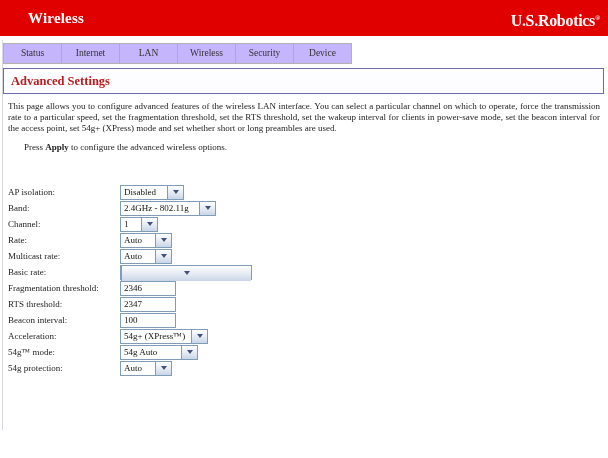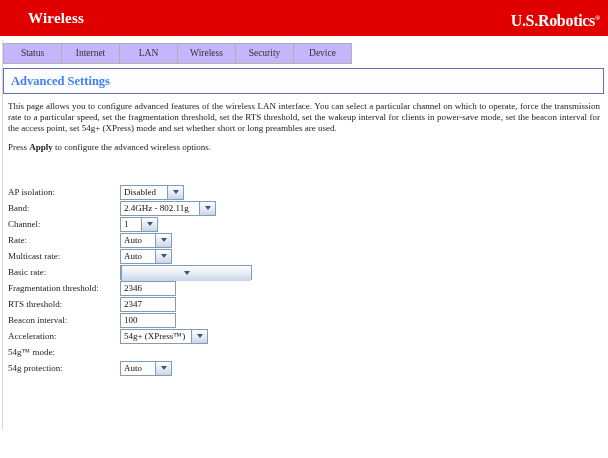--- a/index.html
+++ b/index.html
@@ -17,25 +17,25 @@
   
   .tabbar{position:absolute;left:3px;top:43px;height:19px;display:flex;
     background:#c4b5fd;border:1px solid #b2b2b2;}
   .tab{width:57px;text-align:center;line-height:19px;font-size:9.5px;color:#333;
     border-right:1px solid #aeaeae;cursor:default;}
   .tab:last-child{border-right:none;}
   
   .headingbox{position:absolute;left:3px;top:68px;width:601px;height:26px;
     box-sizing:border-box;border:1px solid #6b6bad;background:#fdfdff;}
   .headingbox .htext{display:block;line-height:24px;padding-left:7px;
-    font-size:12.5px;font-weight:bold;color:#3b82f6;}
+    font-size:12.5px;font-weight:bold;color:#b91c1c;}
   
   .desc{position:absolute;left:8px;top:101px;width:592px;font-size:9px;
     line-height:11px;color:#222;text-align:justify;}
-  .pressline{position:absolute;left:8px;top:142px;font-size:9px;color:#222;}
+  .pressline{position:absolute;left:24px;top:142px;font-size:9px;color:#222;}
   .pressline .b{font-weight:bold;}
   
   .form{position:absolute;left:8px;top:164px;margin-top:20px;}
   .row{display:flex;align-items:center;height:16px;}
   .flabel{flex:0 0 112px;width:112px;font-size:9px;color:#222;white-space:nowrap;}
   .select{display:flex;height:15px;box-sizing:border-box;border:1px solid #7f9db9;
     background:#fff;cursor:default;}
   .select .val{flex:1;font-size:9px;line-height:13px;padding:0 3px;color:#111;
     white-space:nowrap;overflow:hidden;}
   .select .arrow{flex:0 0 15px;display:flex;align-items:center;justify-content:center;
@@ -138,20 +138,24 @@
       </div>
       <div class="row">
         <span class="flabel">Acceleration:</span>
         <div class="select" style="width: 88px;">
           <span class="val">54g+ (XPress™)</span>
           <span class="arrow"></span>
         </div>
       </div>
       <div class="row">
         <span class="flabel">54g™ mode:</span>
+        <div class="select" style="width: 78px;">
+          <span class="val">54g Auto</span>
+          <span class="arrow"></span>
+        </div>
       </div>
       <div class="row">
         <span class="flabel">54g protection:</span>
         <div class="select" style="width: 52px;">
           <span class="val">Auto</span>
           <span class="arrow"></span>
         </div>
       </div>
     </div>
 

